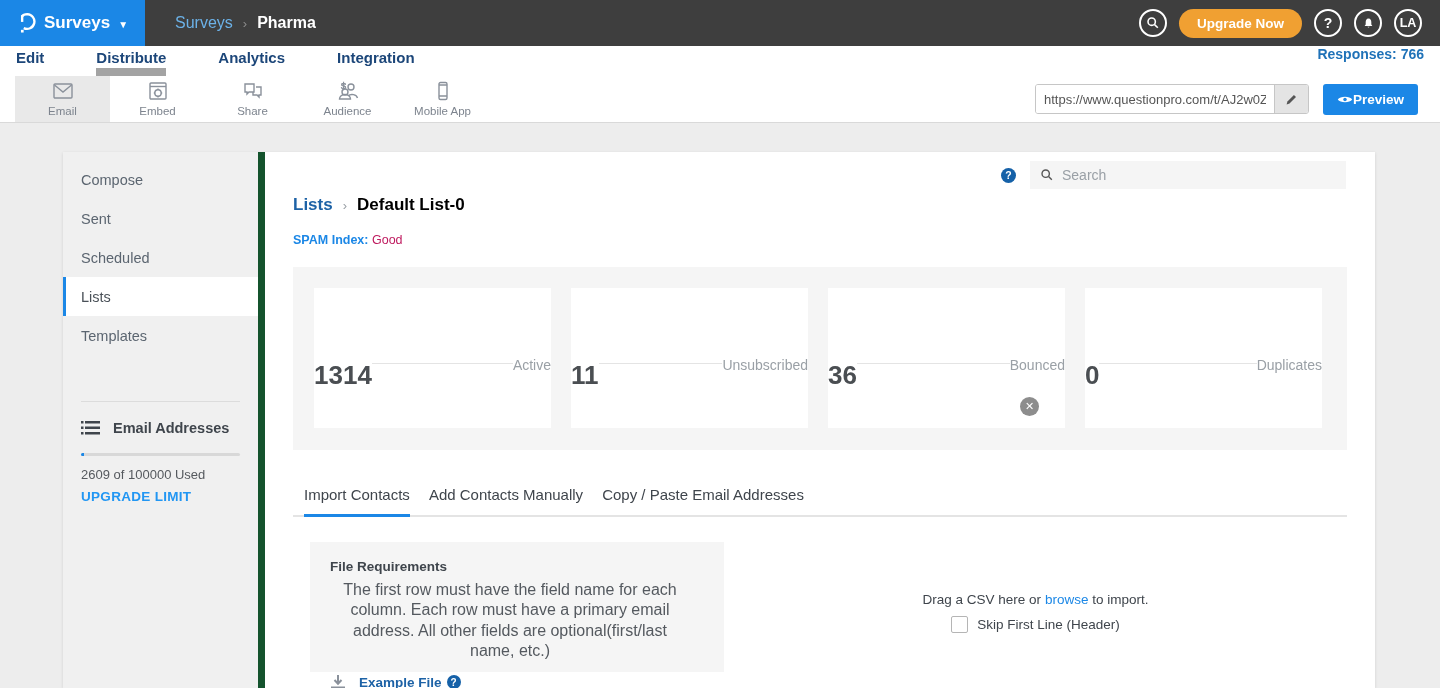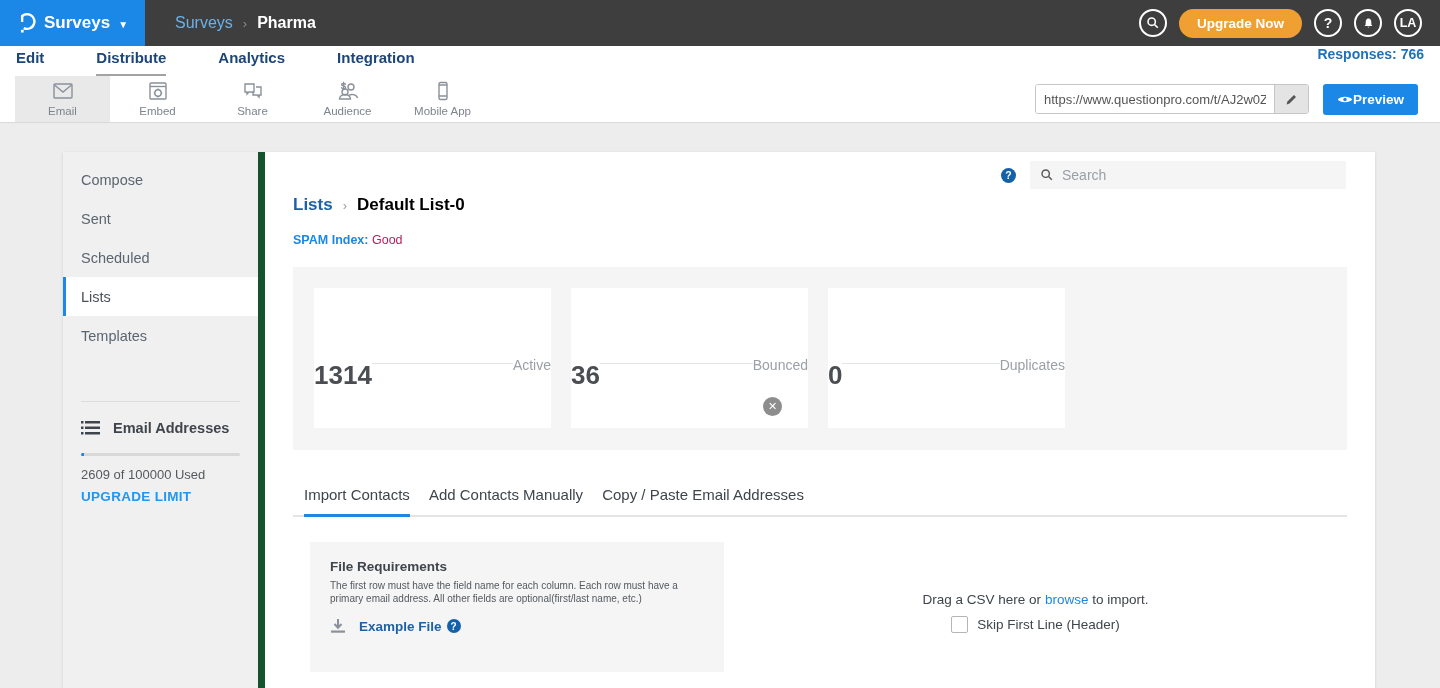--- a/index.html
+++ b/index.html
@@ -18,21 +18,21 @@
   .top-right { margin-left:auto; display:flex; align-items:center; gap:12px; padding-right:18px; }
   .circle-btn { width:28px; height:28px; border:2px solid #fff; border-radius:50%; display:flex;
     align-items:center; justify-content:center; color:#fff; font-weight:700; font-size:14px; cursor:pointer; }
   .upgrade-btn { background:#f0a032; color:#fff; border:none; border-radius:15px; height:29px;
     padding:0 18px; font-size:13.5px; font-weight:700; cursor:pointer; font-family:inherit; }
 
   
   .navrow { height:30px; background:#fff; display:flex; padding:0 16px; }
   .navrow .nav-item { font-size:15px; font-weight:700; color:#1c4679; margin-right:52px;
     cursor:pointer; padding:3px 0; }
-  .navrow .nav-item.active { border-bottom:2px solid #a3a3a3; }
+  .navrow .nav-item.active { border-bottom:8px solid #a3a3a3; }
   .navrow .responses { margin-left:auto; color:#1f72b8; font-size:14px; font-weight:600; }
 
   
   .toolbar { height:47px; background:#fff; border-bottom:1px solid #d9d9d9; display:flex; align-items:stretch; }
   .tool-item { width:95px; margin-left:0; display:flex; flex-direction:column; align-items:center;
     justify-content:center; gap:2px; color:#7d848e; font-size:11.5px; cursor:pointer; }
   .tool-item:first-child { margin-left:15px; }
   .tool-item.active { background:#e9e9e9; }
   .tool-item svg { stroke:#8a919b; fill:none; stroke-width:1.4; }
   .toolbar-right { margin-left:auto; display:flex; align-items:center; gap:14px; padding-right:22px; }
@@ -99,21 +99,21 @@
 
   .tabs { position:absolute; left:28px; top:326px; width:1054px; border-bottom:2px solid #e4e4e4;
     display:flex; gap:19px; padding-left:11px; }
   .tab { font-size:15px; color:#3f454c; padding:8px 0 11px 0; cursor:pointer; border-bottom:3px solid transparent;
     margin-bottom:-2px; }
   .tab.active { border-bottom:3px solid #1b87e6; }
 
   .filebox { position:absolute; left:45px; top:390px; width:414px; height:130px; background:#f5f5f5;
     padding:17px 20px; }
   .filebox .fr-title { font-size:13.5px; font-weight:700; color:#3f454c; }
-  .filebox .fr-body { margin-top:6px; font-size:10px; color:#54595f; line-height:1.28; width:360px; }
+  .filebox .fr-body { margin-top:6px; font-size:16px; color:#54595f; line-height:1.28; width:360px;text-align:center; }
   .example-row { display:flex; align-items:center; gap:13px; margin-top:13px; cursor:pointer; }
   .example-link { color:#1d62a6; font-size:13.5px; font-weight:600; }
   .q-dot { width:14px; height:14px; border-radius:50%; background:#1561a8; color:#fff; font-size:10px;
     font-weight:700; display:flex; align-items:center; justify-content:center; margin-left:-8px; }
 
   .dropzone { position:absolute; left:459px; top:440px; width:623px; text-align:center; }
   .drop-text { font-size:13.5px; color:#3f454c; }
   .drop-text .browse { color:#1b87e6; cursor:pointer; }
   .skip-row { margin-top:9px; display:flex; align-items:center; justify-content:center; gap:9px; }
   .checkbox { width:17px; height:17px; border:1px solid #b5b5b5; background:#fff; border-radius:2px;
@@ -298,20 +298,25 @@
         <span class="val">Good</span>
       </div>
 
       <div class="stats-band">
         <div class="stat-card">
           <div class="stat-val">1314</div>
           <div class="stat-rule"></div>
           <div class="stat-lbl">Active</div>
         </div>
         <div class="stat-card">
+          <div class="stat-val">11</div>
+          <div class="stat-rule"></div>
+          <div class="stat-lbl">Unsubscribed</div>
+        </div>
+        <div class="stat-card">
           <div class="stat-val">36</div>
           <div class="stat-rule"></div>
           <div class="stat-lbl">Bounced</div>
           <span class="clear-icon">✕</span>
         </div>
         <div class="stat-card">
           <div class="stat-val">0</div>
           <div class="stat-rule"></div>
           <div class="stat-lbl">Duplicates</div>
         </div>

